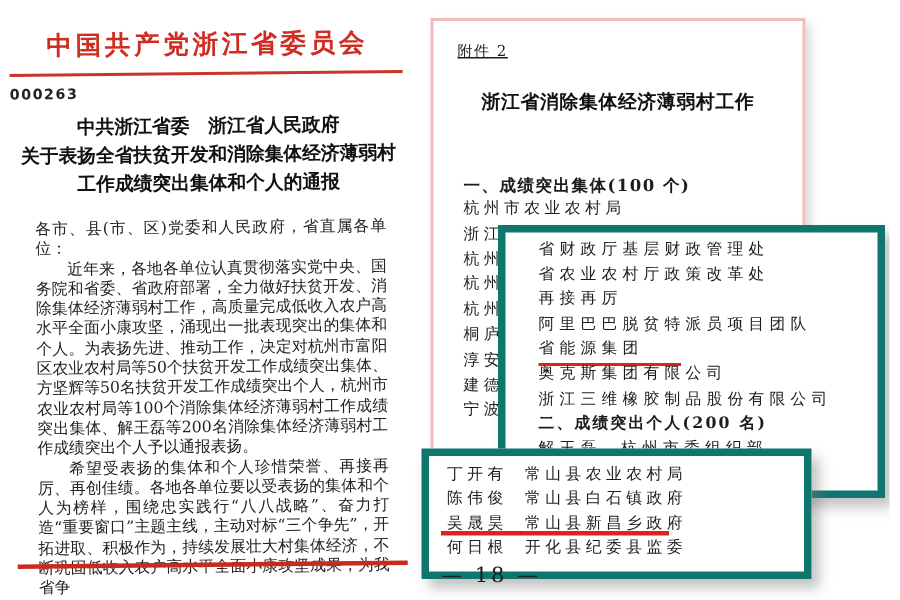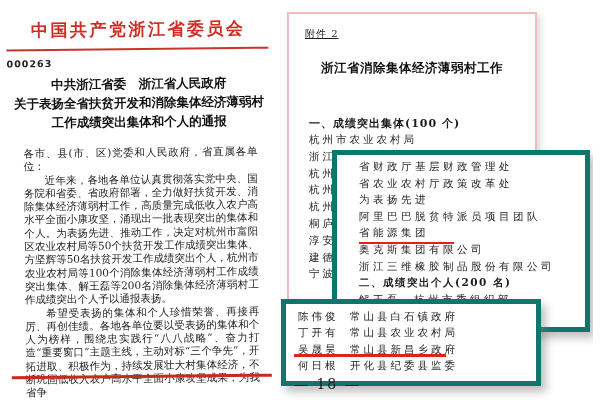--- a/index.html
+++ b/index.html
@@ -91,33 +91,33 @@
       <div>淳安</div>
       <div>建德</div>
       <div>宁波</div>
     </div>
   </div>
 
   <div class="inset inset1">
     <div class="in-body">
       <div>省财政厅基层财政管理处</div>
       <div>省农业农村厅政策改革处</div>
-      <div>为表扬先进</div>
+      <div>再接再厉</div>
       <div>阿里巴巴脱贫特派员项目团队</div>
       <div><span class="u-red">省能源集团</span></div>
       <div>奥克斯集团有限公司</div>
       <div>浙江三维橡胶制品股份有限公司</div>
       <div class="in-sec">二、成绩突出个人(200 名)</div>
       <div><span>解王磊</span><span class="person-org">杭州市委组织部</span></div>
     </div>
   </div>
 
   <div class="inset inset2">
     <div class="in-body">
+      <div class="row"><span class="name">丁开有</span><span>常山县农业农村局</span></div>
       <div class="row"><span class="name">陈伟俊</span><span>常山县白石镇政府</span></div>
-      <div class="row"><span class="name">丁开有</span><span>常山县农业农村局</span></div>
       <div class="row u-row"><span class="name">吴晟昊</span><span>常山县新昌乡政府</span></div>
       <div class="row"><span class="name">何日根</span><span>开化县纪委县监委</span></div>
       <div class="pgnum">— 18 —</div>
     </div>
   </div>
 
 </div>
 
 </body></html>

